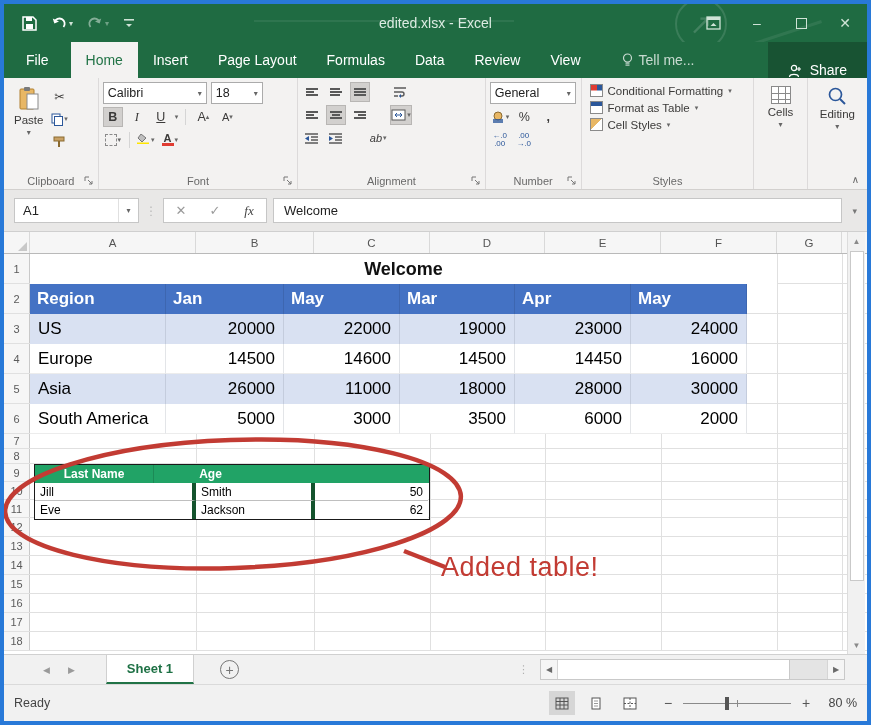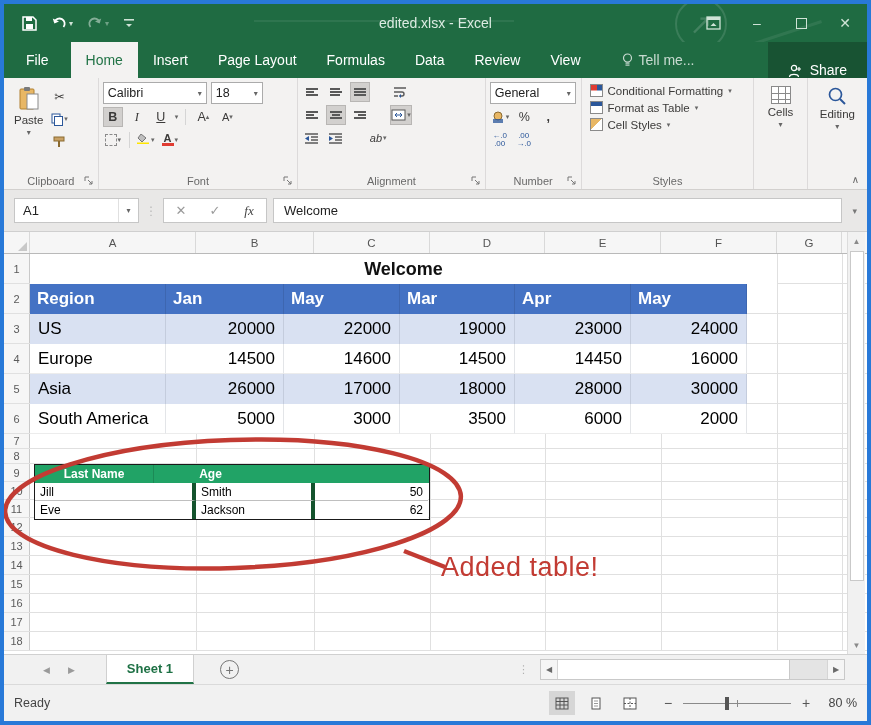--- a/index.html
+++ b/index.html
@@ -641,21 +641,21 @@
           <div class="stcell c0">Europe</div>
           <div class="stcell c1 num">14500</div>
           <div class="stcell c2 num">14600</div>
           <div class="stcell c3 num">14500</div>
           <div class="stcell c4 num">14450</div>
           <div class="stcell c5 num">16000</div>
         </div>
         <div class="strow band">
           <div class="stcell c0">Asia</div>
           <div class="stcell c1 num">26000</div>
-          <div class="stcell c2 num">17000</div>
+          <div class="stcell c2 num">11000</div>
           <div class="stcell c3 num">18000</div>
           <div class="stcell c4 num">28000</div>
           <div class="stcell c5 num">30000</div>
         </div>
         <div class="strow plain">
           <div class="stcell c0">South America</div>
           <div class="stcell c1 num">5000</div>
           <div class="stcell c2 num">3000</div>
           <div class="stcell c3 num">3500</div>
           <div class="stcell c4 num">6000</div>

